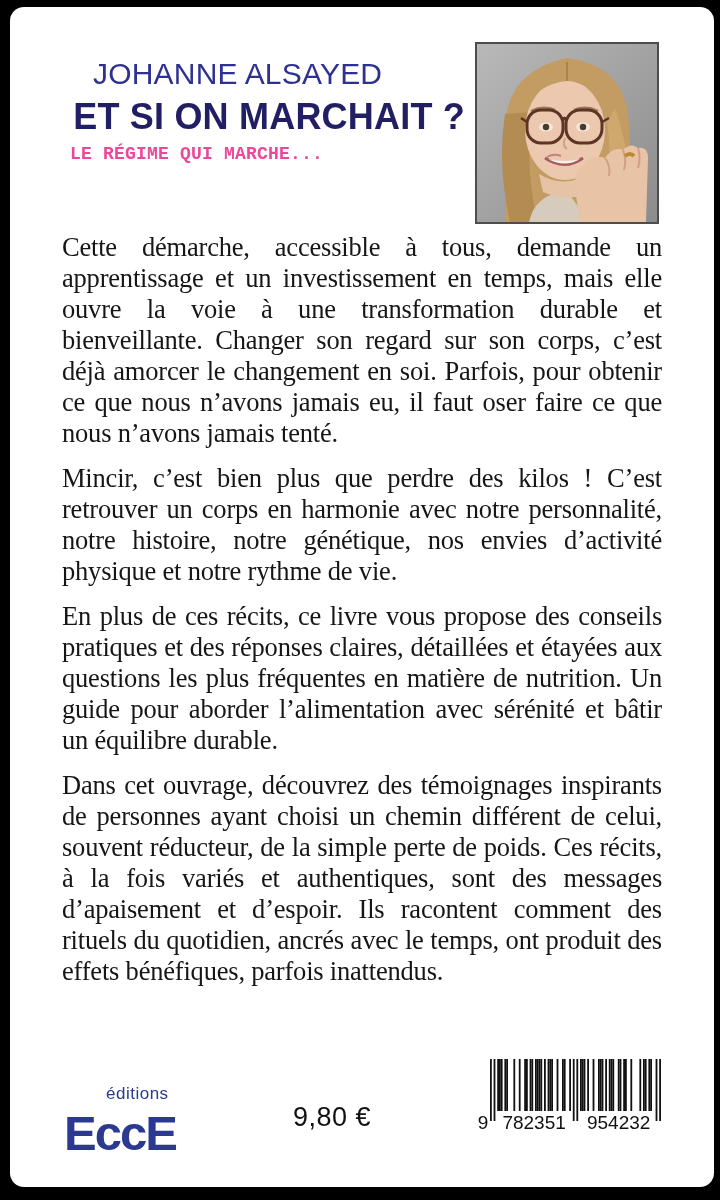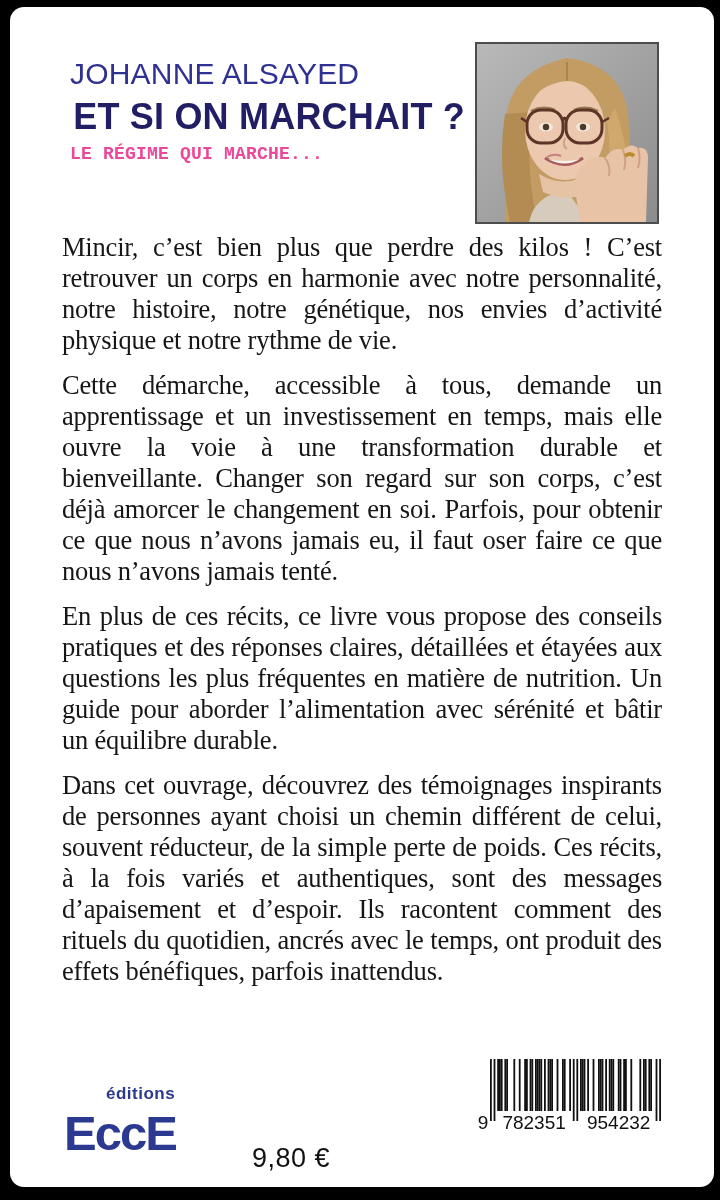--- a/index.html
+++ b/index.html
@@ -15,21 +15,21 @@
     left:10px;top:7px;right:6px;bottom:13px;
     background:#ffffff;
     border-radius:14px;
   }
   
   .header{
     position:absolute;left:60px;top:47px;width:395px;
   }
   .author{
     font-size:30px;line-height:40px;font-weight:500;
-    color:#2e3192;letter-spacing:0.2px;white-space:nowrap;
+    color:#2e3192;letter-spacing:0.2px;white-space:nowrap;margin-left:23px;
   }
   .title{
     font-size:36px;line-height:45px;font-weight:600;
     color:#221e63;letter-spacing:0.2px;white-space:nowrap;text-align:right;
   }
   .subtitle{
     font-size:18px;line-height:31px;font-weight:600;
     color:#ec4899;letter-spacing:0.2px;white-space:nowrap;font-family:Liberation Mono, monospace;
   }
   
@@ -53,31 +53,31 @@
     text-align:justify;
     letter-spacing:-0.2px;
   }
   
   .publisher-logo{
     position:absolute;left:54px;top:1077px;width:130px;height:62px;
     color:#2b3990;
   }
   .editions-label{
     position:absolute;left:42px;top:0;
-    font-size:17px;font-weight:700;letter-spacing:0.5px;
+    font-size:17px;font-weight:400;letter-spacing:0.5px;
   }
   .logo-letters{
     position:absolute;left:0;top:9px;
     font-size:49px;line-height:49px;font-weight:600;
     letter-spacing:-2px;
     margin-top:16px;
   }
   .price{
-    position:absolute;left:242px;top:1136px;width:160px;
-    text-align:left;
+    position:absolute;left:242px;top:1095px;width:160px;
+    text-align:center;
     font-size:27px;color:#111111;letter-spacing:0.5px;
   }
   .barcode{
     position:absolute;left:468px;top:1052px;width:186px;height:74px;
     background:#ffffff;
   }
 </style>
 </head>
 <body>
 
@@ -132,22 +132,22 @@
         <path d="M70,113 Q77,109 84,112" stroke="#c77f80" stroke-width="2" fill="none"></path>
 
         <path d="M103,178 L99,152 Q94,132 107,120 Q116,110 128,114 Q136,102 146,106 Q154,98 161,104 Q171,102 171,114 L169,178 Z" fill="#e8c3a6"></path>
         <path d="M128,114 Q134,122 132,132 M146,106 Q150,116 147,126 M161,104 Q164,114 161,124" stroke="#cfa183" stroke-width="2" fill="none"></path>
 
         <path d="M148,112 Q153,108 157,112" stroke="#b98a2e" stroke-width="4" fill="none"></path>
       </svg>
     </div>
 
     <div class="blurb">
+      <p>Cette démarche, accessible à tous, demande un apprentissage et un investissement en temps, mais elle ouvre la voie à une transformation durable et bienveillante. Changer son regard sur son corps, c’est déjà amorcer le changement en soi. Parfois, pour obtenir ce que nous n’avons jamais eu, il faut oser faire ce que nous n’avons jamais tenté.</p>
       <p>Mincir, c’est bien plus que perdre des kilos ! C’est retrouver un corps en harmonie avec notre personnalité, notre histoire, notre génétique, nos envies d’activité physique et notre rythme de vie.</p>
-      <p>Cette démarche, accessible à tous, demande un apprentissage et un investissement en temps, mais elle ouvre la voie à une transformation durable et bienveillante. Changer son regard sur son corps, c’est déjà amorcer le changement en soi. Parfois, pour obtenir ce que nous n’avons jamais eu, il faut oser faire ce que nous n’avons jamais tenté.</p>
       <p>En plus de ces récits, ce livre vous propose des conseils pratiques et des réponses claires, détaillées et étayées aux questions les plus fréquentes en matière de nutrition. Un guide pour aborder l’alimentation avec sérénité et bâtir un équilibre durable.</p>
       <p>Dans cet ouvrage, découvrez des témoignages inspirants de personnes ayant choisi un chemin différent de celui, souvent réducteur, de la simple perte de poids. Ces récits, à la fois variés et authentiques, sont des messages d’apaisement et d’espoir. Ils racontent comment des rituels du quotidien, ancrés avec le temps, ont produit des effets bénéfiques, parfois inattendus.</p>
     </div>
 
     <div class="publisher-logo">
       <div class="editions-label">éditions</div>
       <div class="logo-letters"><span>E</span><span>cc</span><span>E</span></div>
     </div>
 
     <div class="price">9,80 €</div>

